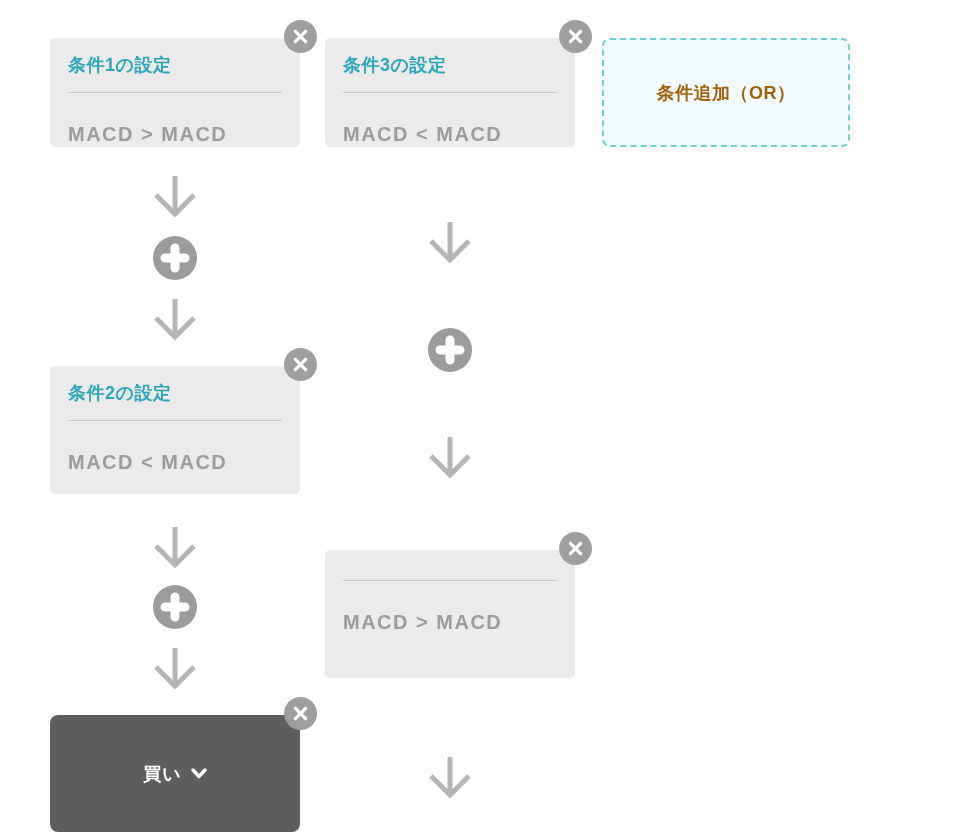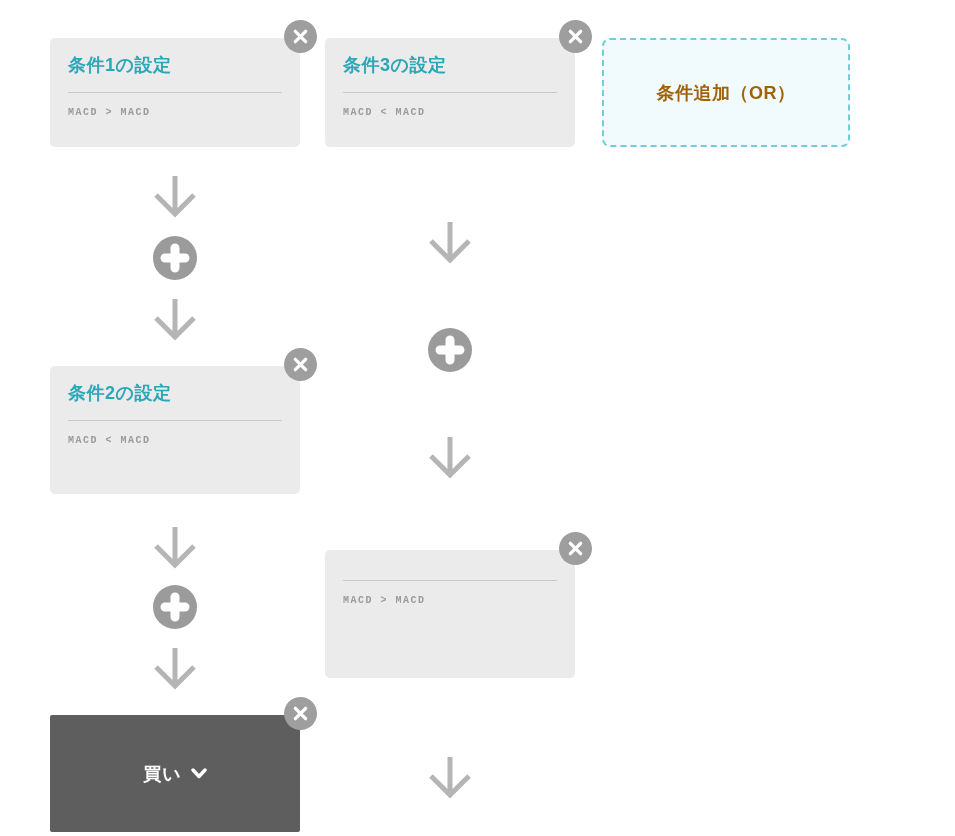--- a/index.html
+++ b/index.html
@@ -19,21 +19,21 @@
     padding:15px 18px 0 18px;
   }
   .cond-1 { height:109px; }
   .cond-2 { height:128px; margin-top:18px; }
 
   .card-title {
     color:#2aa7b8; font-size:18px; font-weight:bold; letter-spacing:0.5px;
   }
   .divider { border:none; border-top:1px solid #c9c9c9; margin-top:15px; }
   .rule {
-    margin-top:14px; color:#9b9b9b; font-size:10px; font-weight:bold; letter-spacing:1.5px;font-family:Liberation Mono, monospace;
+    margin-top:30px; color:#9b9b9b; font-size:20px; font-weight:bold; letter-spacing:1.5px;
   }
 
   .close-btn {
     position:absolute; top:-18px; right:-17px; width:33px; height:33px;
     border:none; border-radius:50%; background:#9e9e9e; cursor:pointer;
     display:flex; align-items:center; justify-content:center; padding:0;
   }
   .close-btn svg { display:block; }
 
   .connector { display:block; }
@@ -43,21 +43,21 @@
   .arrow-4 { margin-top:15px; }
 
   .plus-btn {
     margin-top:12px; width:44px; height:44px; border:none; background:transparent;
     cursor:pointer; padding:0; display:flex; align-items:center; justify-content:center;
   }
   .plus-btn.second { margin-top:10px; }
 
   .action-btn {
     position:relative; margin-top:18px; width:250px; height:117px;
-    background:#5e5e5e; border-radius:2px; cursor:pointer;
+    background:#5e5e5e; border-radius:8px; cursor:pointer;
     display:flex; align-items:center; justify-content:center; gap:9px;
   }
   .action-label { color:#ffffff; font-size:18px; font-weight:bold; letter-spacing:1px; }
 
   .or-box {
     position:absolute; left:590px; top:38px; width:248px; height:109px;
     background:#f1fafc; border:2px dashed #70cdd9; border-radius:8px;
     display:flex; align-items:center; justify-content:center; cursor:pointer;
   }
   .or-label { color:#a16207; font-size:18px; font-weight:bold; letter-spacing:0.5px; }

